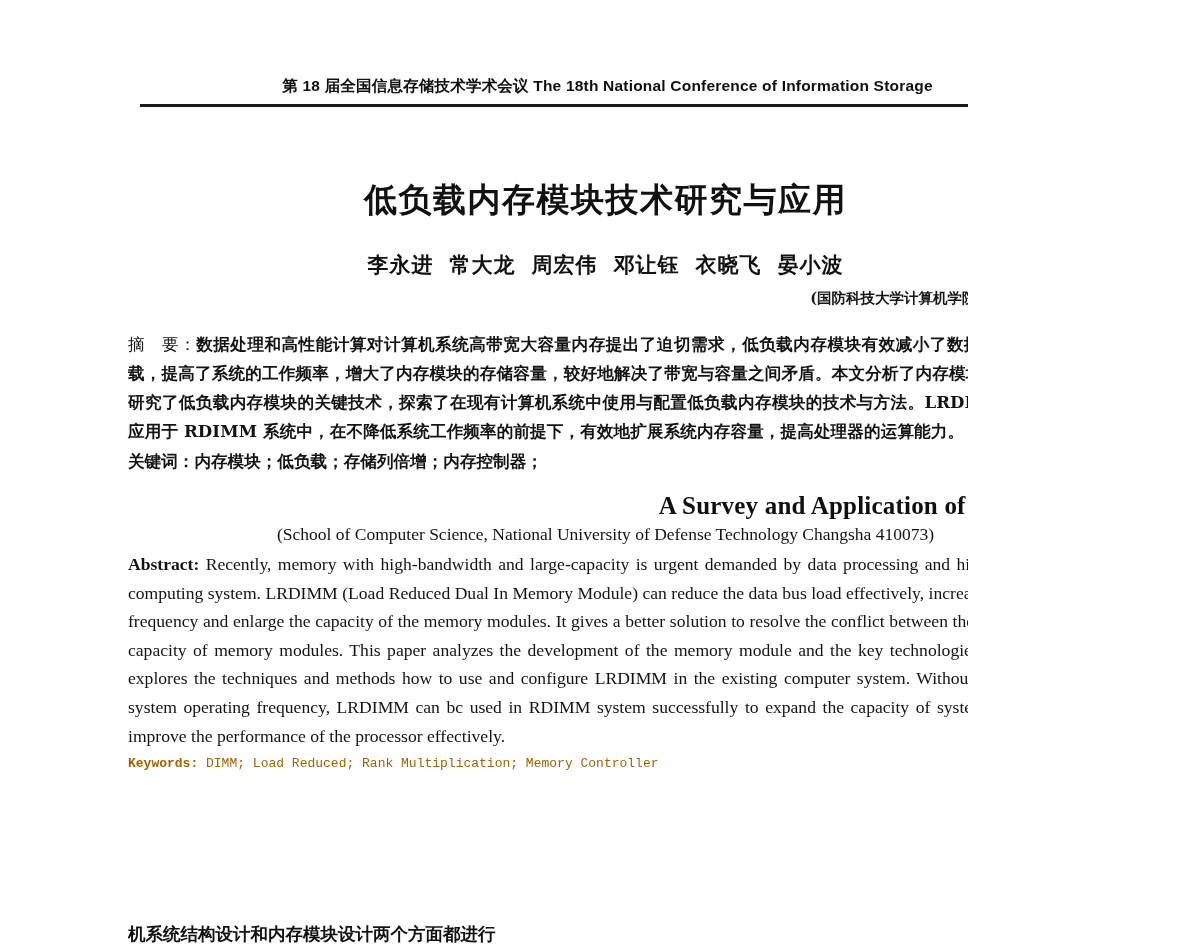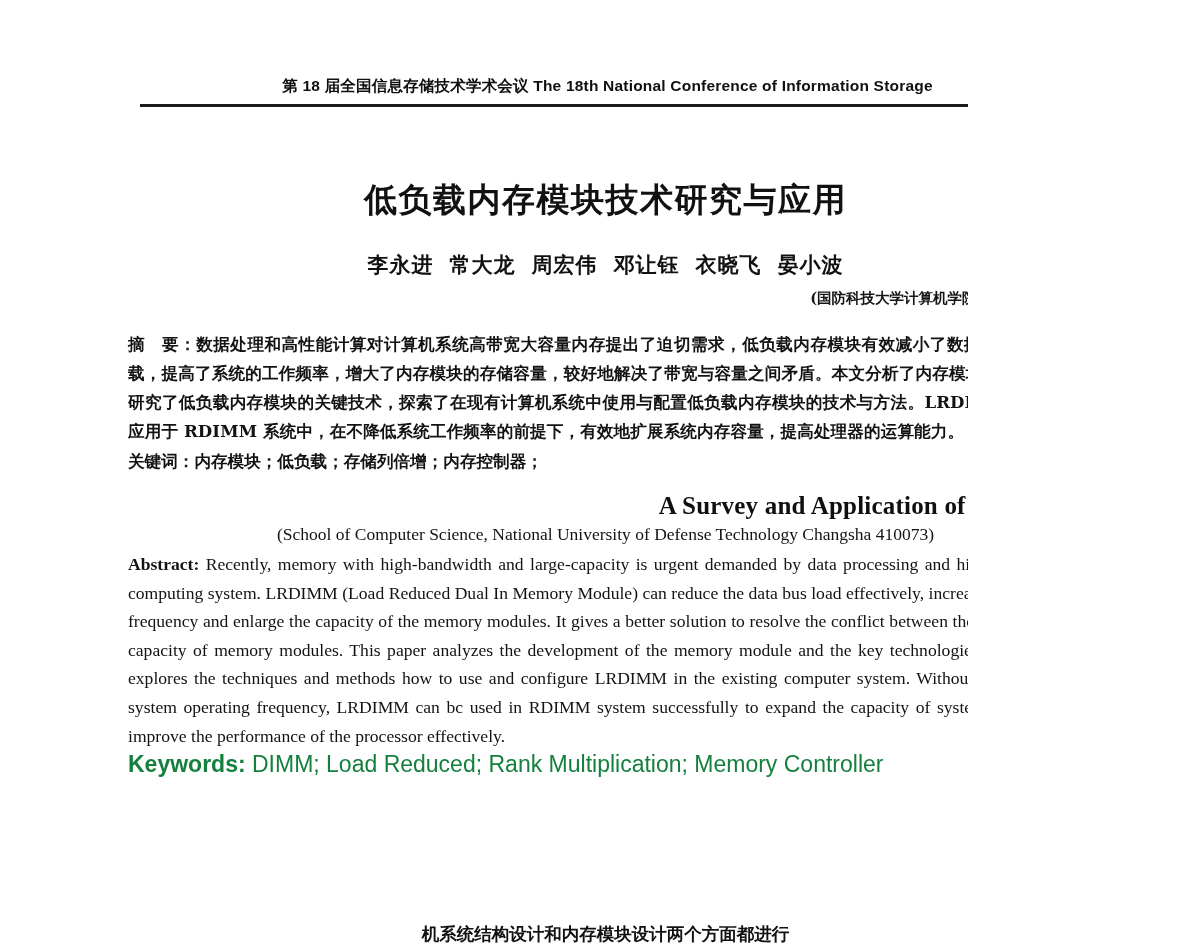--- a/index.html
+++ b/index.html
@@ -87,21 +87,21 @@
     margin-top: 22px;
     font-family: "DejaVu Serif", "Liberation Serif", serif;
     font-size: 16.6px;
     line-height: 29px;
     text-align: justify;
     text-justify: inter-character;
     font-weight: bold;
     color: #131313;
     letter-spacing: 0.1px;
   }
-  .cn-abstract .lbl { font-weight: bold; margin-top: 32px; }
+  .cn-abstract .lbl { font-weight: normal; margin-top: 32px; }
 
   .cn-keywords {
     margin-top: 1px;
     font-family: "DejaVu Serif", "Liberation Serif", serif;
     font-size: 16.6px;
     line-height: 29px;
     font-weight: bold;
     color: #131313;
   }
 
@@ -137,37 +137,37 @@
     font-family: Liberation Serif, serif;
     font-size: 17.6px;
     line-height: 28.6px;
     text-align: justify;
     color: #121212;
   }
   .en-abstract .lbl,
   .en-keywords .lbl { font-weight: bold; }
 
   .en-keywords {
-    font-family: Liberation Sans, sans-serif;
-    font-size: 23px;
+    font-family: Liberation Mono, monospace;
+    font-size: 13px;
     line-height: 28.6px;
-    color: #15803d;
+    color: #a16207;
   }
 
   
   .body-clip {
     position: absolute;
     left: 128px;
     top: 922px;
     width: 955px;
     height: 24px;
     overflow: hidden;
   }
   .body-clip .line {
-    text-align: center;
+    text-align: left;
     font-family: "DejaVu Serif", "Liberation Serif", serif;
     font-weight: bold;
     font-size: 17.5px;
     line-height: 24px;
     color: #111;
     white-space: nowrap;
   }
 </style>
 </head>
 <body>

